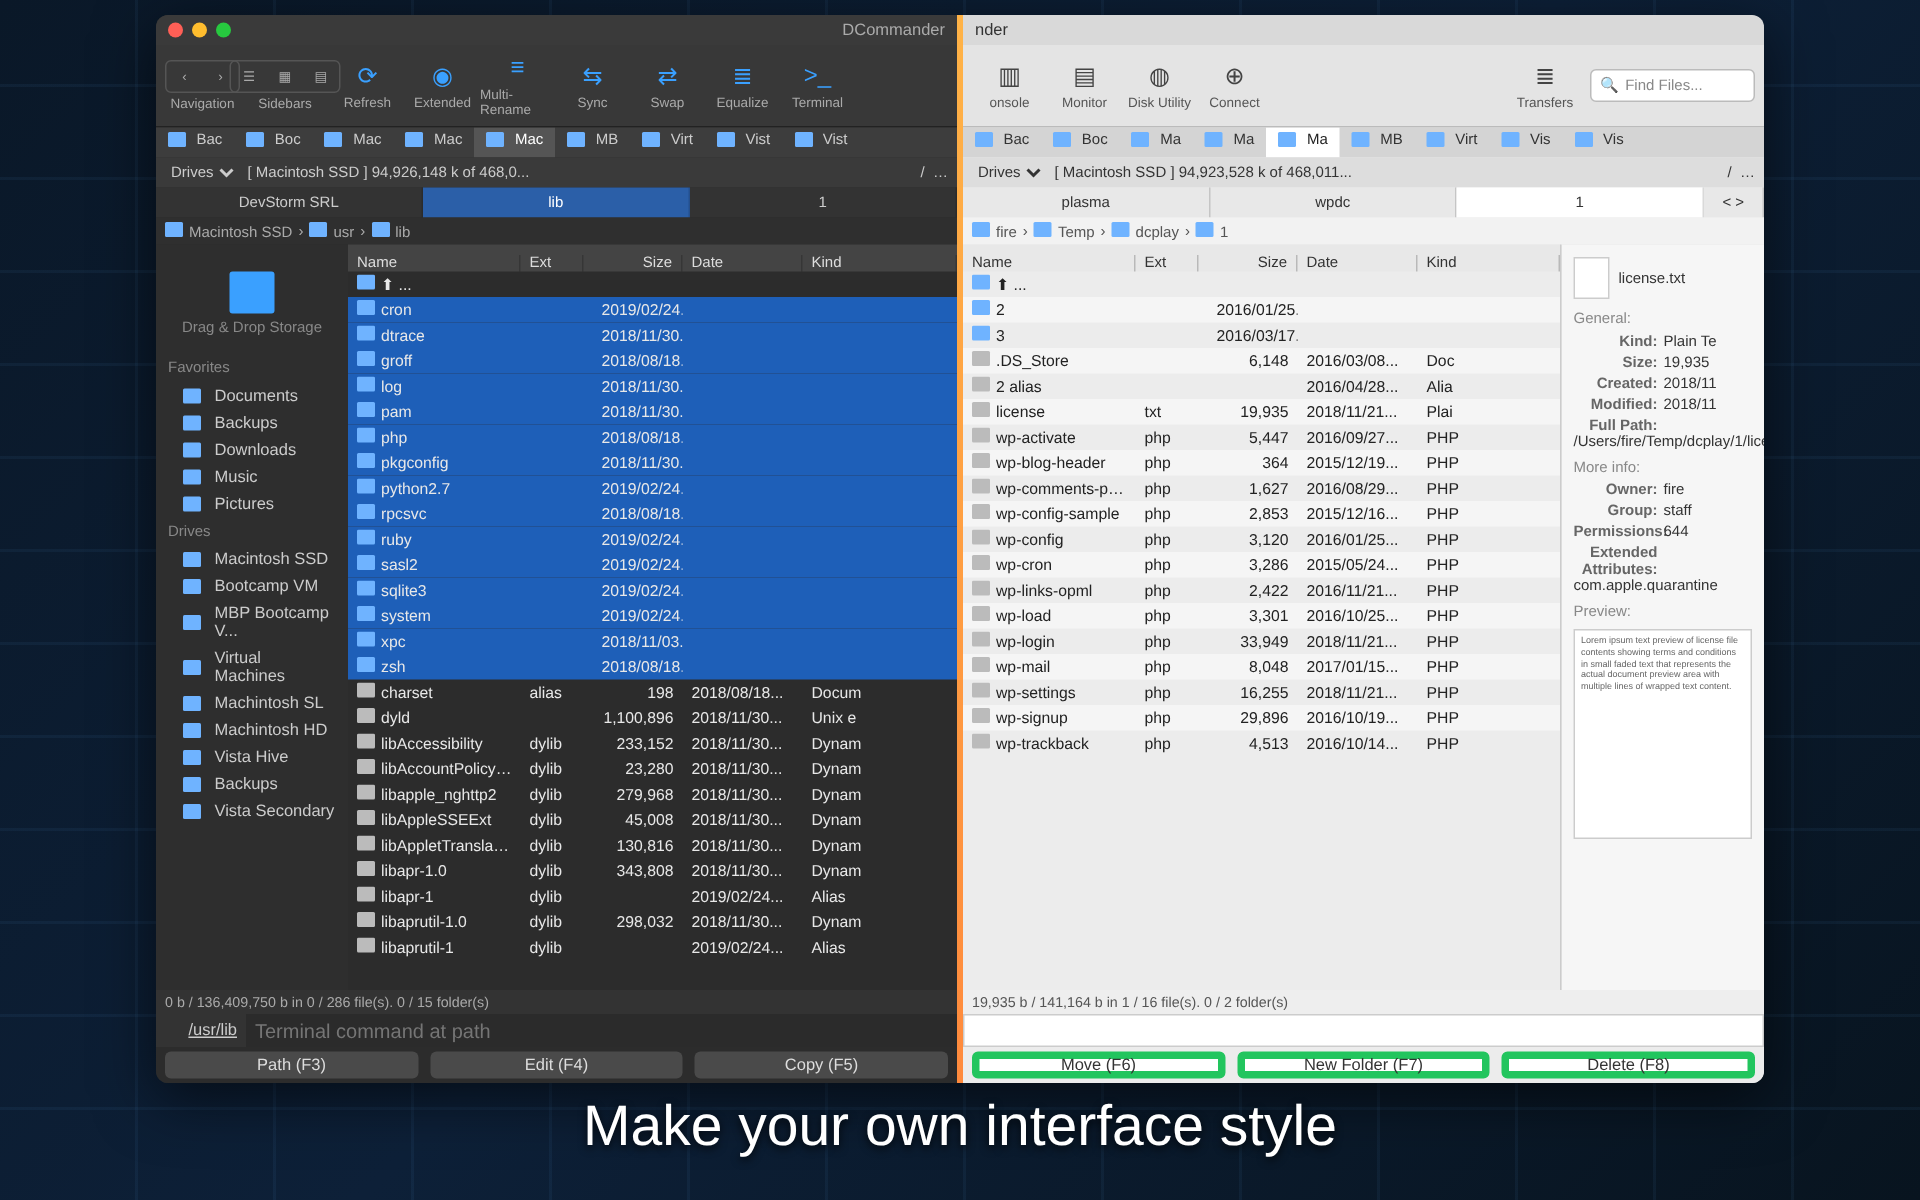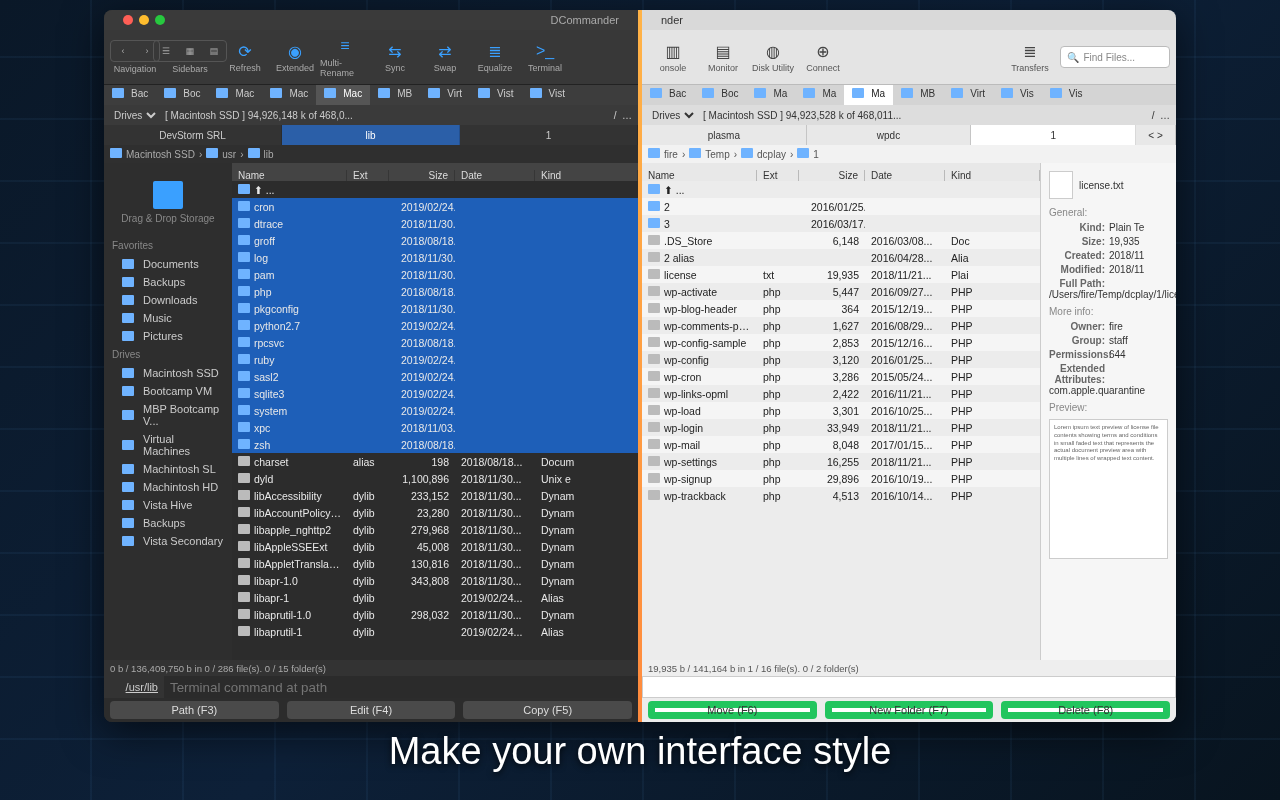--- a/index.html
+++ b/index.html
@@ -3,21 +3,21 @@
 <meta charset="utf-8">
 <style>
 * { margin:0; padding:0; box-sizing:border-box; font-family:-apple-system,Helvetica,Arial,sans-serif; }
 body { width:1280px; height:800px; background:#0a1626; overflow:hidden; position:relative; color:#e0e0e0; font-size:11px; }
 .bg { position:absolute; inset:0; background:linear-gradient(135deg,#0a1828 0%,#0d2038 50%,#08141f 100%); }
 .bg::before { content:""; position:absolute; inset:0; background-image:repeating-linear-gradient(0deg,transparent 0 60px,rgba(100,180,255,.06) 60px 62px),repeating-linear-gradient(90deg,transparent 0 90px,rgba(100,180,255,.06) 90px 92px); }
 .windows { position:absolute; left:104px; top:10px; width:1072px; height:712px; display:flex; border-radius:8px; overflow:hidden; box-shadow:0 10px 40px rgba(0,0,0,.6); }
 .pane { flex:1; display:flex; flex-direction:column; min-width:0; }
 .pane.dark { background:#2c2c2c; color:#ccc; }
 .pane.light { background:#ececec; color:#333; }
-.titlebar { height:20px; display:flex; align-items:center; padding:0 19px; background:rgba(0,0,0,.08); font-size:11px; }
+.titlebar { height:20px; display:flex; align-items:center; padding:0 8px; background:rgba(0,0,0,.08); font-size:11px; }
 .pane.dark .titlebar { background:#3a3a3a; color:#aaa; }
 .traffic { display:flex; gap:6px; margin-right:10px; }
 .dot { width:10px; height:10px; border-radius:50%; }
 .r{background:#ff5f56}.y{background:#ffbd2e}.g{background:#27c93f}
 .toolbar { height:55px; display:flex; align-items:center; padding:4px 6px; gap:5px; }
 .pane.dark .toolbar{background:#383838;border-bottom:1px solid #222;}
 .pane.light .toolbar{background:#e4e4e4;border-bottom:1px solid #bbb;}
 .tbtn { display:flex; flex-direction:column; align-items:center; justify-content:center; width:50px; height:48px; border-radius:4px; font-size:9px; cursor:pointer; gap:2px;}
 .tbtn .ic{width:20px;height:20px;display:flex;align-items:center;justify-content:center;font-size:16px;}
 .pane.dark .tbtn{color:#aaa;} .pane.dark .tbtn .ic{color:#3aa0ff;}
@@ -65,21 +65,21 @@
 .preview{margin-top:6px;background:#fff;border:1px solid #ccc;height:140px;padding:4px;font-size:6px;line-height:1.3;color:#666;overflow:hidden;}
 .status{height:16px;font-size:9.5px;padding:0 6px;display:flex;align-items:center;}
 .pane.dark .status{background:#333;color:#aaa;} .pane.light .status{background:#eee;color:#555;}
 .cmdbar{height:22px;display:flex;font-size:11px;}
 .pane.dark .cmdbar{background:#333;} .pane.light .cmdbar{background:#e8e8e8;}
 .cmdpath{flex:0 0 60px;display:flex;align-items:center;justify-content:flex-end;padding-right:6px;color:#ccc;text-decoration:underline;}
 .cmdinp{flex:1;background:rgba(0,0,0,.15);border:none;color:#888;padding:0 6px;}
 .btnbar{height:24px;display:flex;gap:8px;padding:3px 6px;}
 .pane.dark .btnbar{background:#2c2c2c;} .pane.light .btnbar{background:#ececec;}
 .fbtn{flex:1;border-radius:4px;font-size:11px;display:flex;align-items:center;justify-content:center;cursor:pointer;}
-.pane.dark .fbtn{background:#4a4a4a;color:#ddd;} .pane.light .fbtn{background:#fff;border:7px solid #22c55e;color:#333;}
+.pane.dark .fbtn{background:#4a4a4a;color:#ddd;} .pane.light .fbtn{background:#fff;border:5px solid #22c55e;color:#333;}
 .tagline{position:absolute;left:0;right:0;top:730px;text-align:center;font-size:38px;color:#fff;font-weight:400;text-shadow:0 2px 6px rgba(0,0,0,.8);}
 .divider{width:4px;background:linear-gradient(#ffb347,#ff8a3d);flex:none;}
 </style>
 </head>
 <body>
 <div class="bg"></div>
 
 <div class="windows">
 
   <div class="pane dark">

